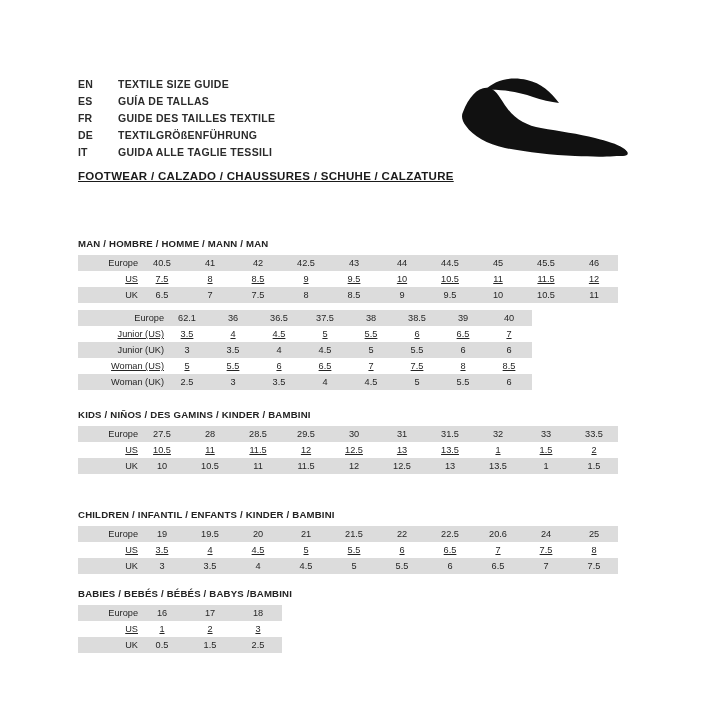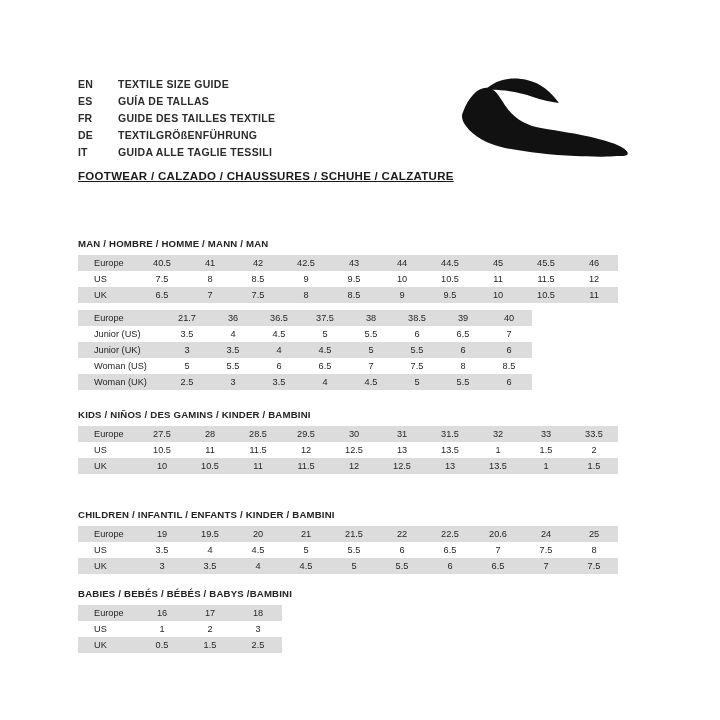--- a/index.html
+++ b/index.html
@@ -93,32 +93,33 @@
     font-size: 9.2px;
     color: #262626;
   }
   table.size td {
     height: 16px;
     padding: 0;
     vertical-align: middle;
     white-space: nowrap;
   }
   table.size td.lbl {
-    text-align: left;
-    padding-left: 16px;
+    text-align: right;
+    padding-left: 3px;
     font-size: 9.2px;
   }
   table.size td.val {
     text-align: center;
   }
   tr.shade td {
     background: #dcdcdc;
   }
   tr.plain td {
     background: #ffffff;
+    text-decoration: underline;
   }
 
   
   .lblcol-wide { width: 86px; }
   .lblcol { width: 60px; }
   .datacol { width: 48px; }
   .datacol-s { width: 46px; }
 </style>
 </head>
 <body>
@@ -234,21 +235,21 @@
           <col class="datacol-s">
           <col class="datacol-s">
         <col class="datacol-s">
           <col class="datacol-s">
           <col class="datacol-s">
           <col class="datacol-s">
       </colgroup>
       <tbody>
         <tr class="shade">
           <td class="lbl">Europe</td>
-          <td class="val">21.7</td>
+          <td class="val">62.1</td>
           <td class="val">36</td>
           <td class="val">36.5</td>
           <td class="val">37.5</td>
           <td class="val">38</td>
           <td class="val">38.5</td>
           <td class="val">39</td>
           <td class="val">40</td>
         </tr>
         <tr class="plain">
           <td class="lbl">Junior (US)</td>

